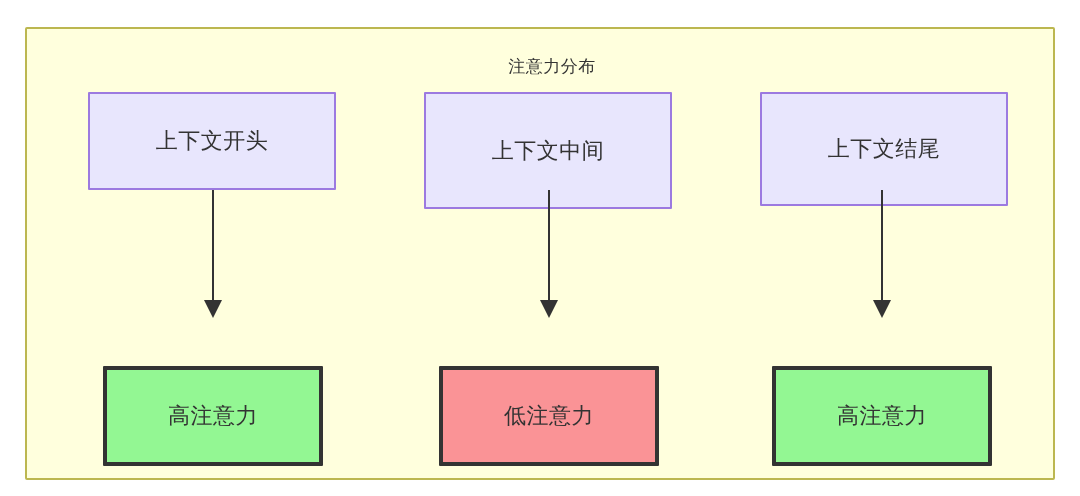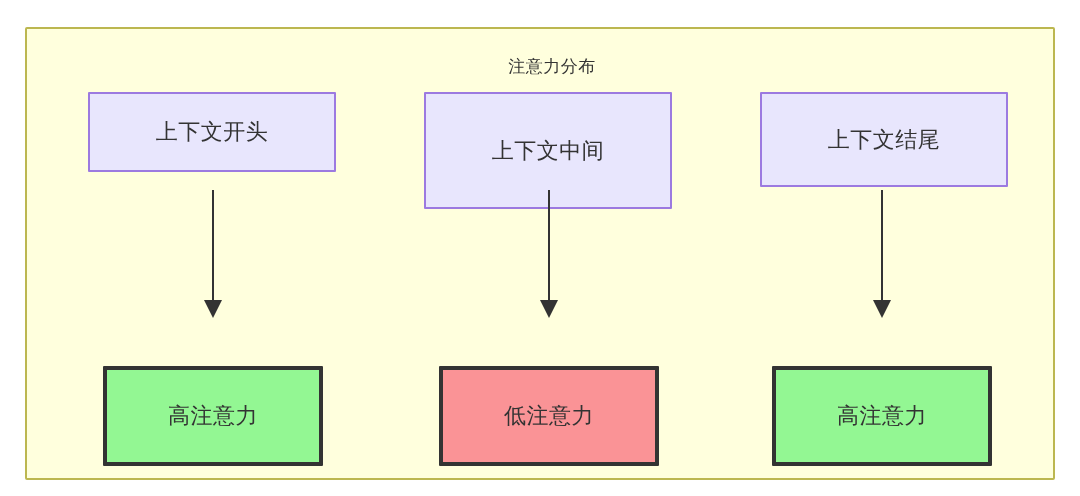--- a/index.html
+++ b/index.html
@@ -67,23 +67,23 @@
   .node.attn {
     border: 4px solid #333333;
     border-radius: 1px;
     margin-top: 48px;
   }
 
   .node.attn.high { background: #93f793; }
   .node.attn.low  { background: #fa9396; }
 
   
-  .col1-top  { left: 88px;  top: 92px;  width: 248px; height: 80px; }
+  .col1-top  { left: 88px;  top: 92px;  width: 248px; height: 98px; }
   .col2-top  { left: 424px; top: 92px;  width: 248px; height: 117px; }
-  .col3-top  { left: 760px; top: 92px;  width: 248px; height: 95px; text-align: center; }
+  .col3-top  { left: 760px; top: 92px;  width: 248px; height: 114px; text-align: center; }
 
   .col1-bot  { left: 103px; top: 318px; width: 220px; height: 100px; }
   .col2-bot  { left: 439px; top: 318px; width: 220px; height: 100px; }
   .col3-bot  { left: 772px; top: 318px; width: 220px; height: 100px; }
 
   
   #arrows {
     position: absolute;
     left: 0;
     top: 0;

